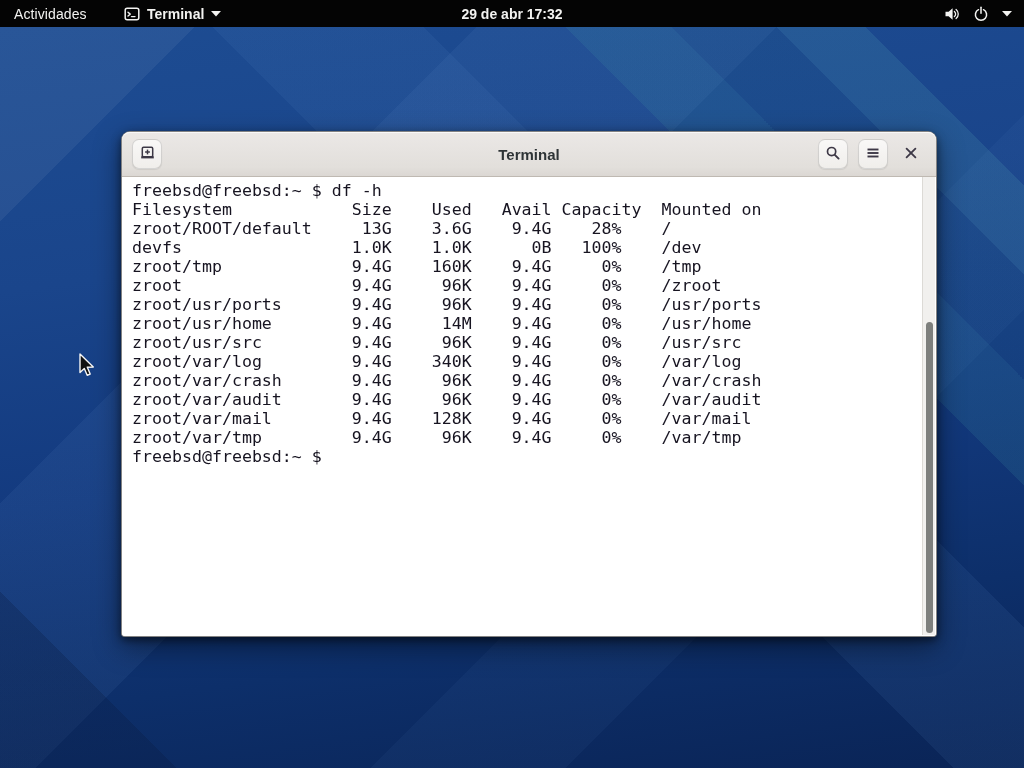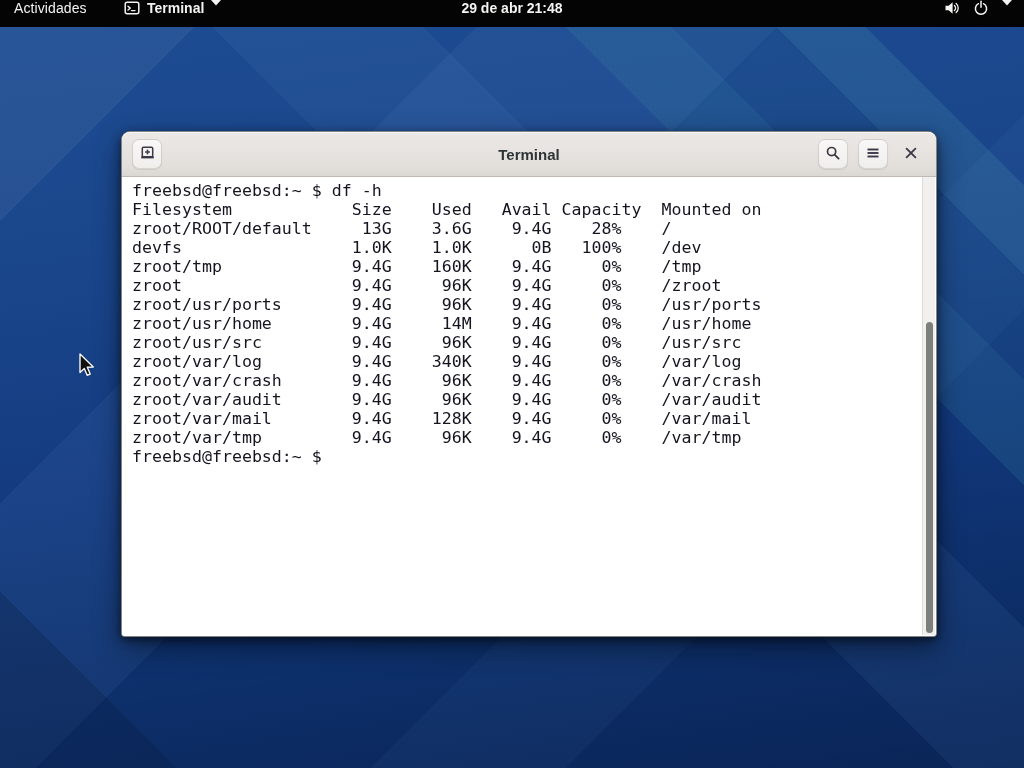--- a/index.html
+++ b/index.html
@@ -22,21 +22,21 @@
       linear-gradient(172deg,
         #1d4c92 0%, #1a458b 30%, #133a7f 55%, #0d2f6a 78%, #0a2456 100%);
   }
 
   
   #topbar {
     position:absolute; left:0; top:0; width:1024px; height:27px;
     background:#040404; color:#f3f3f1; font-size:14px; z-index:50;
     display:flex; align-items:center;
   }
-  .tb-btn { height:27px; display:flex; cursor:default; }
+  .tb-btn { height:27px; display:flex; align-items:center; cursor:default; }
   #activities { padding:0 14px; letter-spacing:.1px; }
   #appmenu { position:absolute; left:124px; gap:7px; }
   #appmenu .applabel { font-weight:bold; }
   #clock { position:absolute; left:0; width:1024px; justify-content:center; font-weight:bold; pointer-events:none; }
   #sysarea { position:absolute; right:0; padding:0 12px; gap:13px; }
   .tb-icon { display:inline-flex; }
 
   
   #window {
     position:absolute; left:121px; top:131px; width:816px; height:506px;
@@ -114,21 +114,21 @@
     </span>
     <span class="applabel">Terminal</span>
     <span class="tb-icon">
       <svg width="10" height="6" viewBox="0 0 10 6">
           <polygon points="0,0 10,0 5,5.6" fill="#f3f3f1"></polygon>
         </svg>
     </span>
   </div>
 
   <div id="clock" class="tb-btn">
-    <span>29 de abr 21:48</span>
+    <span>29 de abr 17:32</span>
   </div>
 
   <div id="sysarea" class="tb-btn">
     <span class="tb-icon">
       <svg width="16" height="16" viewBox="0 0 16 16">
         <polygon points="1.5,5.8 4.6,5.8 8.6,2.2 8.6,13.8 4.6,10.2 1.5,10.2" fill="#f3f3f1"></polygon>
         <path d="M10.4 5.4 a3.4 3.4 0 0 1 0 5.2" fill="none" stroke="#f3f3f1" stroke-width="1.3" stroke-linecap="round"></path>
         <path d="M12.1 3.4 a6 6 0 0 1 0 9.2" fill="none" stroke="#f3f3f1" stroke-width="1.3" stroke-linecap="round"></path>
       </svg>
     </span>

